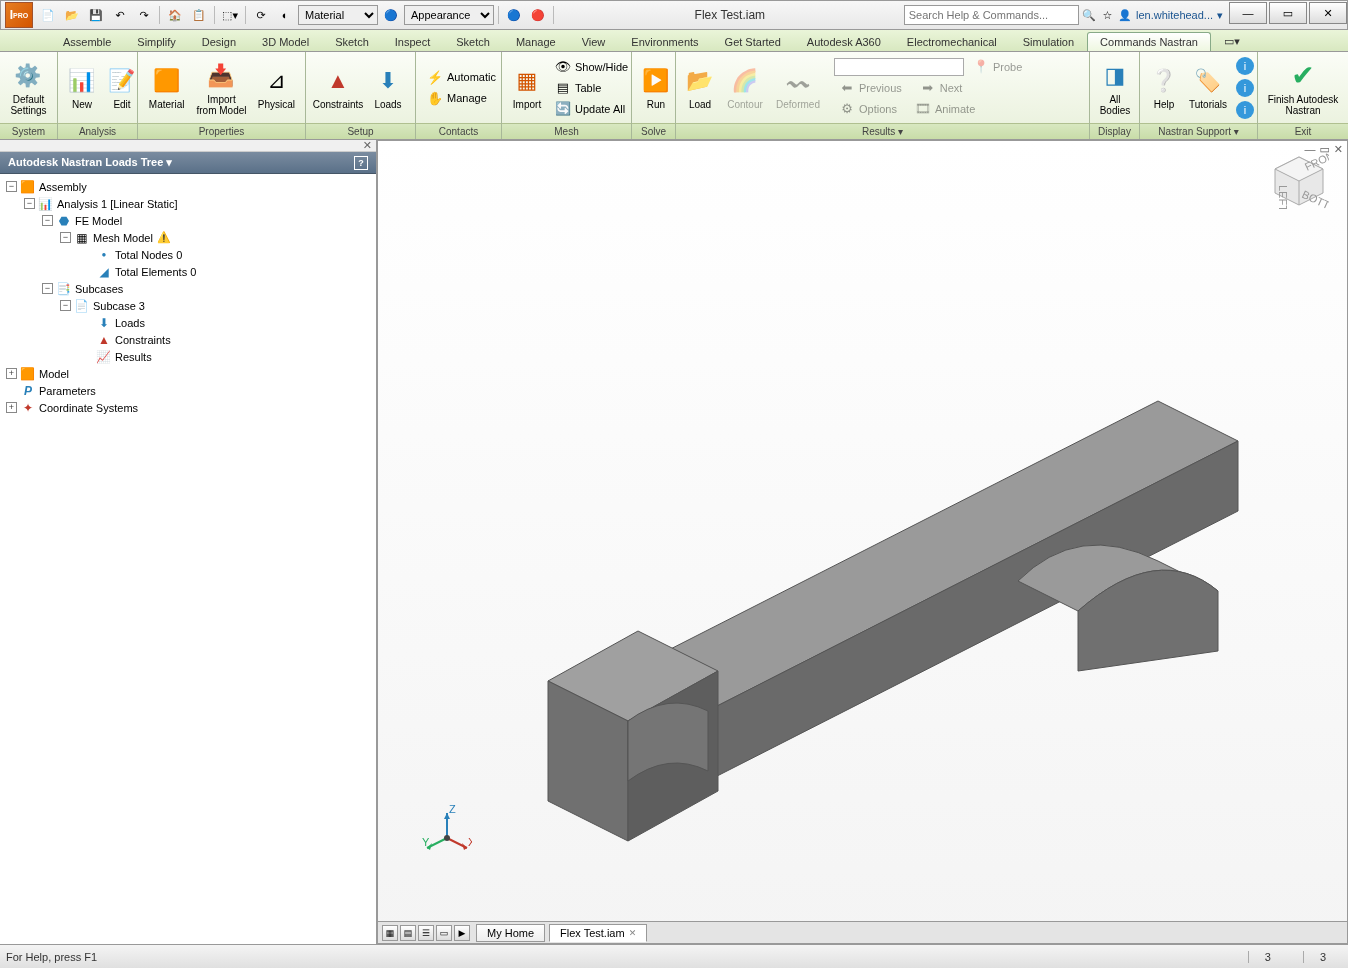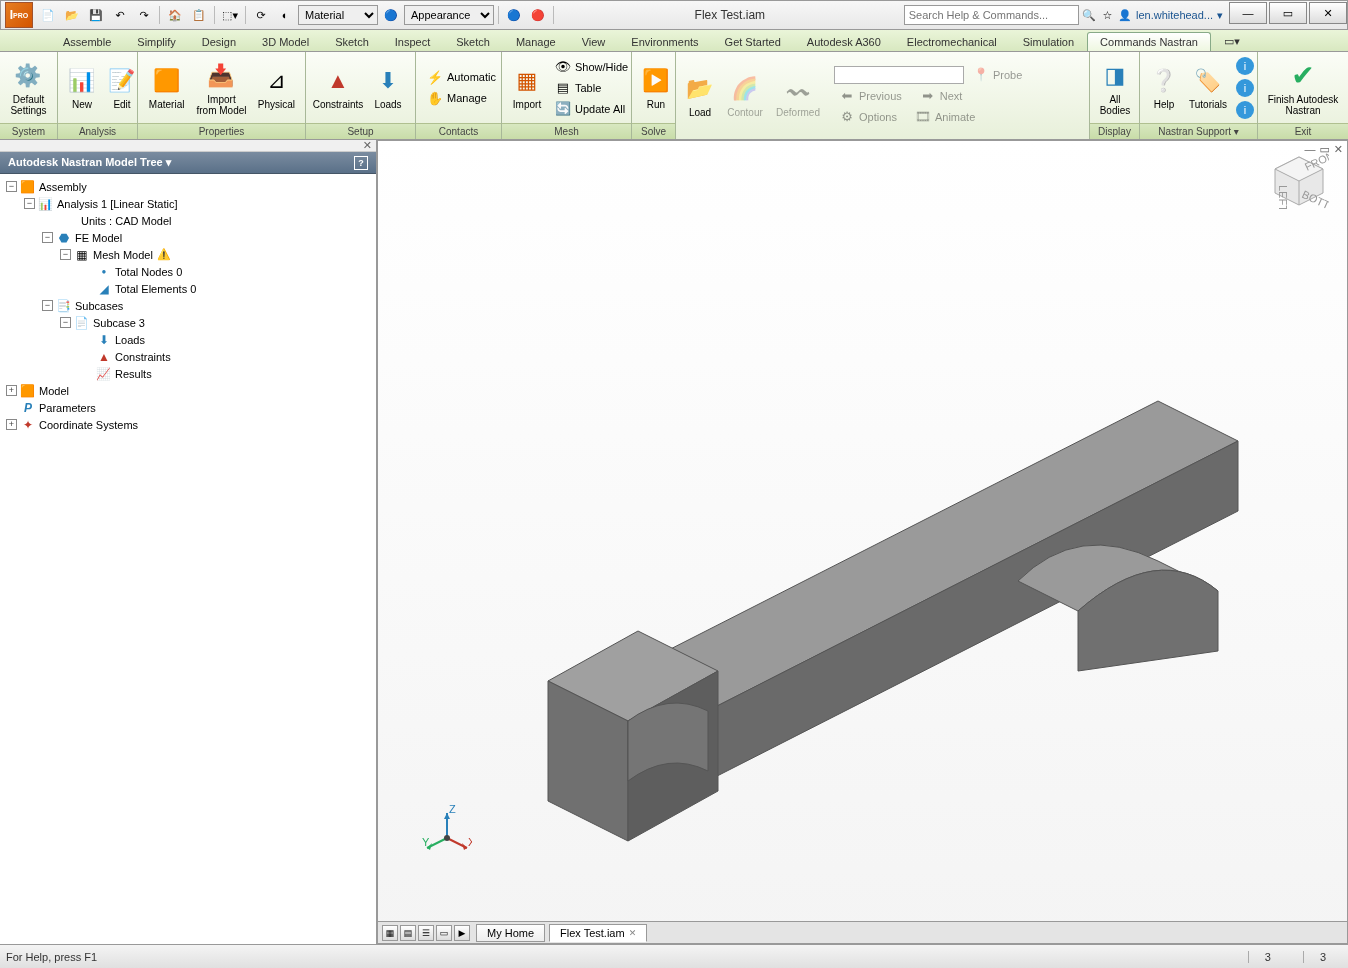--- a/index.html
+++ b/index.html
@@ -261,20 +261,21 @@
               <div class="sico">⚙</div>
               <span>Options</span>
             </div>
           <div class="smallbtn disabled">
               <div class="sico">🎞</div>
               <span>Animate</span>
             </div>
         </div>
       </div>
     </div>
+    <div class="panel-label">Results ▾</div>
   </div>
   <div class="panel" style="width:50px">
     <div class="panel-body">
         <div class="bigbtn" style="width:44px">
           <div class="ico" style="color:#2980b9">◨</div>
           <div class="lbl">All Bodies</div>
         </div>
       </div>
     <div class="panel-label">Display</div>
   </div>
@@ -306,37 +307,33 @@
     <div class="panel-label">Exit</div>
   </div>
 </div>
 
 <div class="workspace">
   <div class="tree-panel">
     <div class="tree-close-row">
         <span>✕</span>
       </div>
     <div class="tree-header">
-        <span>Autodesk Nastran Model Tree ▾</span>
+        <span>Autodesk Nastran Loads Tree ▾</span>
         <span style="margin-left:auto;border:1px solid #fff;width:14px;height:14px;display:flex;align-items:center;justify-content:center;font-size:9px">?</span>
       </div>
     <div class="tree-body">
       <div class="tree-node" style="padding-left:2px">
           <div class="expander">−</div>
           <div class="node-icon">🟧</div>
           <span>Assembly</span>
         </div>
       <div class="tree-node" style="padding-left:20px">
           <div class="expander">−</div>
           <div class="node-icon">📊</div>
           <span>Analysis 1 [Linear Static]</span>
-        </div>
-      <div class="tree-node" style="padding-left:58px">
-          <div class="node-icon"></div>
-          <span>Units : CAD Model</span>
         </div>
       <div class="tree-node" style="padding-left:38px">
           <div class="expander">−</div>
           <div class="node-icon" style="color:#2980b9">⬣</div>
           <span>FE Model</span>
         </div>
       <div class="tree-node" style="padding-left:56px">
           <div class="expander">−</div>
           <div class="node-icon">▦</div>
           <span>Mesh Model</span>

